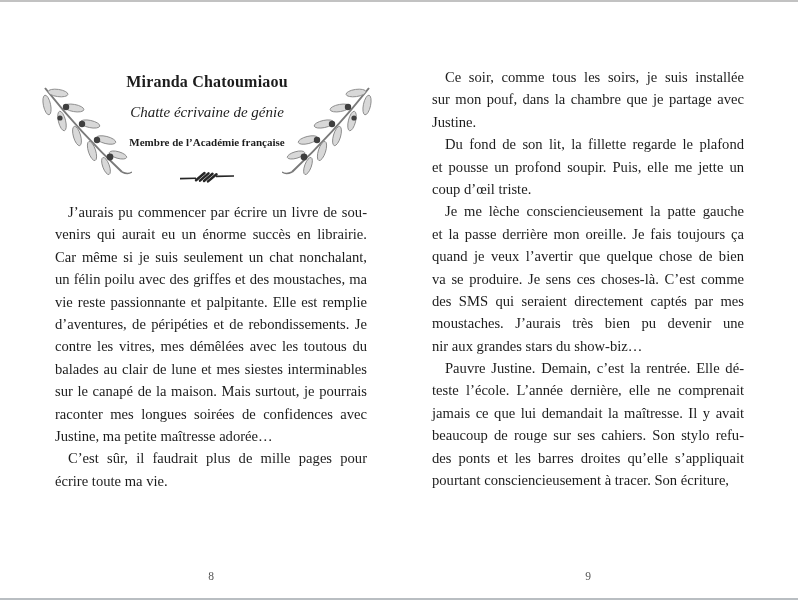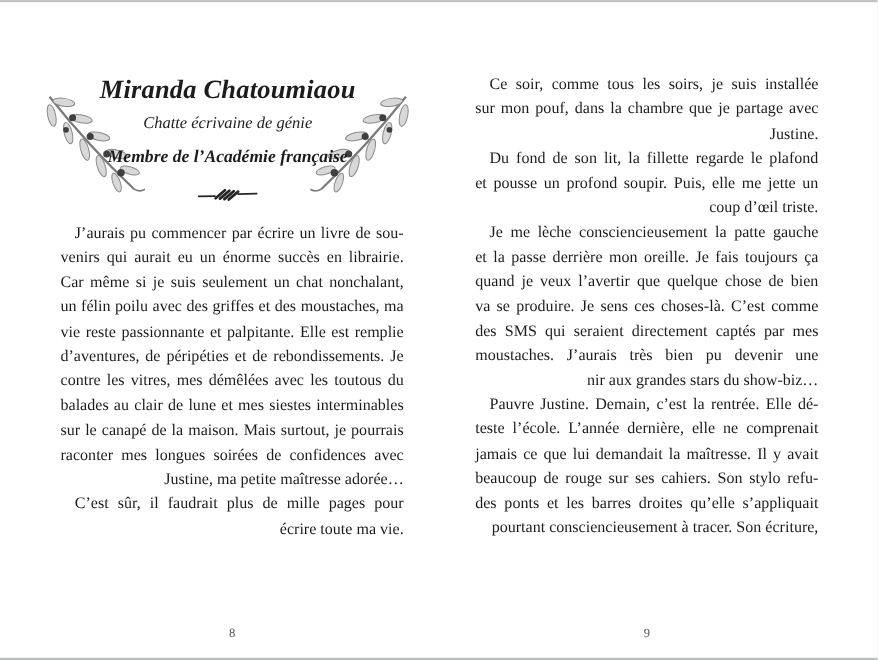--- a/index.html
+++ b/index.html
@@ -7,33 +7,33 @@
     position:relative;width:798px;height:601px;background:#ffffff;
     font-family:"Liberation Serif","DejaVu Serif",serif;color:#1c1c1c;
     overflow:hidden;margin:0 auto;
   }
   .edge{position:absolute;left:0;width:798px;background:#b9bec2;}
   .edge.top{top:0;height:2px;background:#c2c2c2;}
   .edge.bottom{top:598px;height:2px;}
 
   
   .header-wrap{position:absolute;left:36px;top:70px;width:342px;text-align:center;}
-  .book-title{font-size:24px;font-weight:bold;line-height:24px;letter-spacing:.2px;font-style:italic;}
+  .book-title{font-size:16px;font-weight:bold;line-height:24px;letter-spacing:.2px;}
   .book-subtitle{font-style:italic;font-size:15px;line-height:18px;margin-top:9px;}
-  .book-affil{font-weight:bold;font-size:16px;line-height:17px;margin-top:13px;font-style:italic;}
+  .book-affil{font-weight:bold;font-size:11px;line-height:17px;margin-top:13px;}
   .branch{position:absolute;top:84px;width:96px;height:96px;}
   .branch.left{left:36px;}
   .branch.right{left:282px;transform:scaleX(-1);}
   .divider{position:absolute;left:179px;top:170px;width:56px;height:14px;}
 
   
   .body-col{position:absolute;width:312px;font-size:14.6px;line-height:22.4px;}
   .body-col.left{left:55px;top:201px;}
   .body-col.right{left:432px;top:66px;}
-  .line{height:22.4px;white-space:nowrap;text-align:right;}
+  .line{height:22.4px;white-space:nowrap;text-align:left;}
   .line.just{white-space:normal;text-align:justify;text-align-last:justify;-moz-text-align-last:justify;}
   .line.indent{padding-left:13px;}
 
   .folio{position:absolute;top:570px;width:312px;text-align:center;
          font-size:11.5px;color:#555;}
   .folio.left{left:55px;}
   .folio.right{left:432px;}
 </style>
 </head>
 <body>

